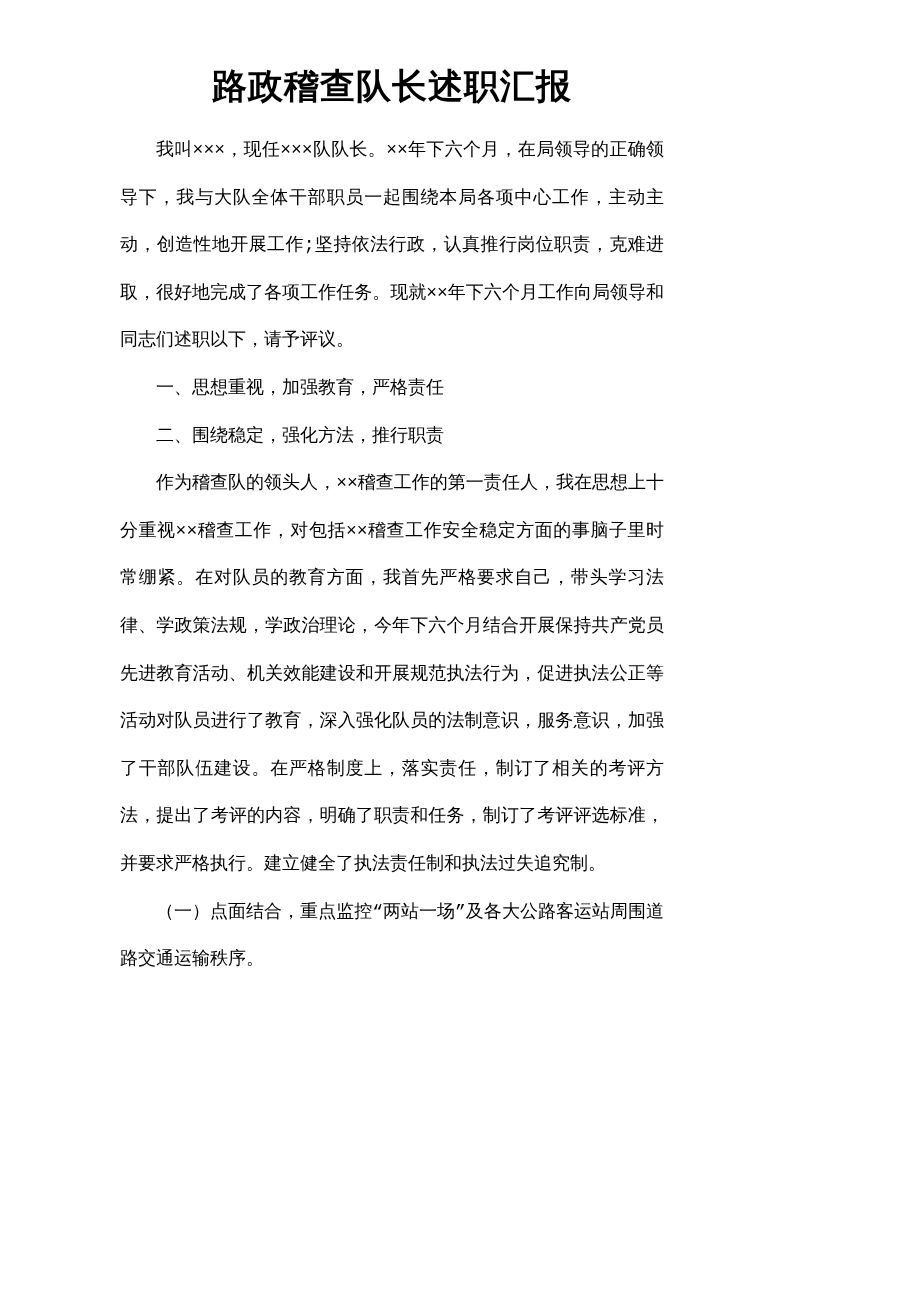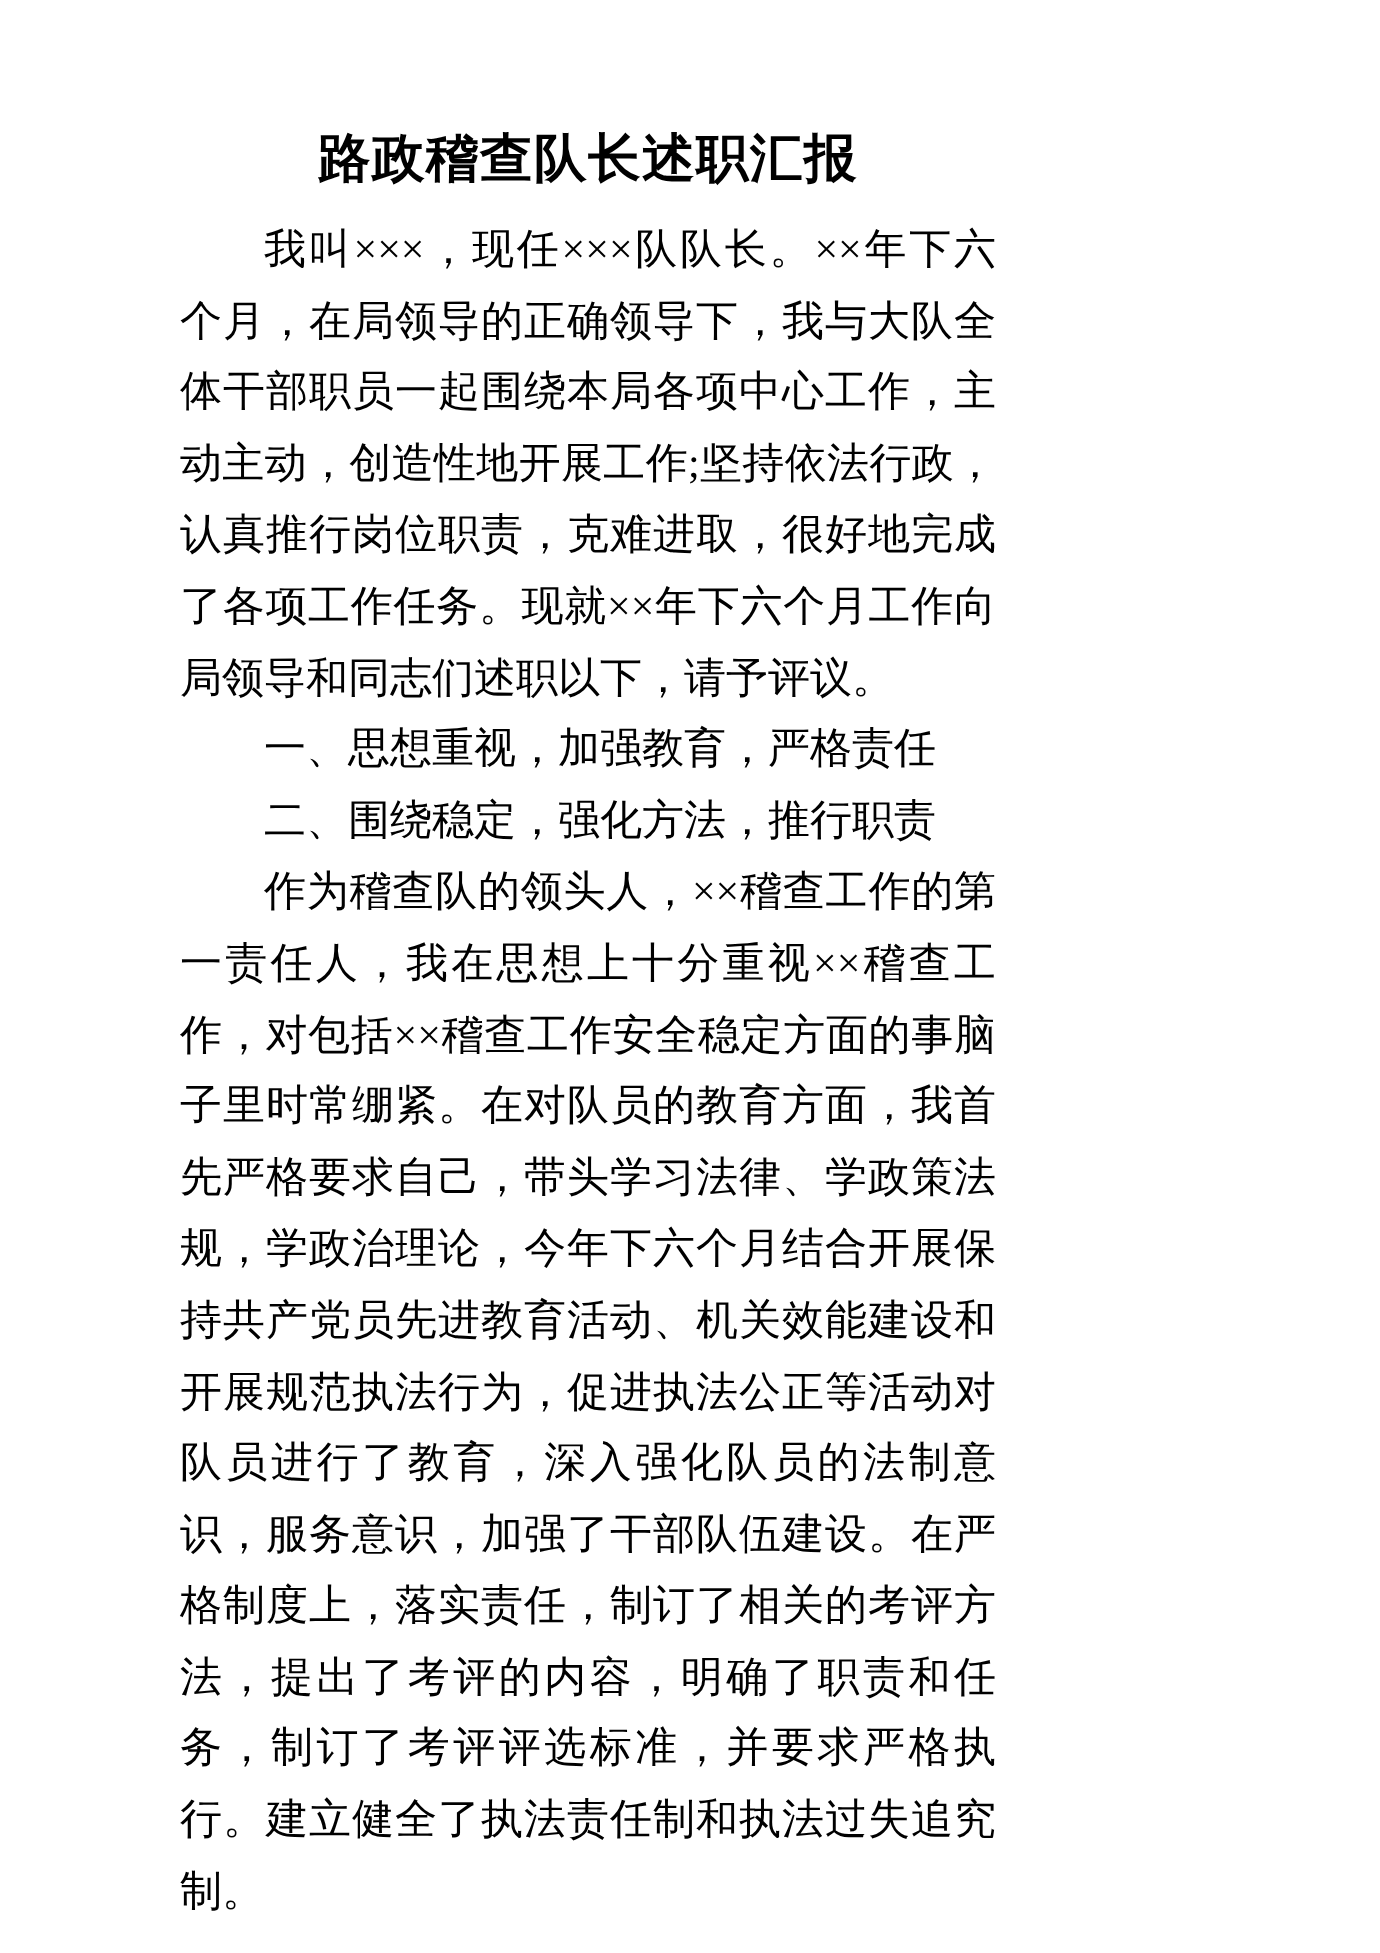--- a/index.html
+++ b/index.html
@@ -6,37 +6,37 @@
     margin: 0;
     padding: 0;
     background: #ffffff;
   }
   .page {
     position: relative;
     width: 764px;
     height: 1302px;
     background: #ffffff;
     box-sizing: border-box;
-    padding: 80px 100px 0 120px;
+    padding: 64px 100px 0 120px;
     overflow: hidden;
-    font-family: Liberation Serif, serif;
+    font-family: Liberation Mono, monospace;
     color: #000000;
   }
   .doc-title {
     margin: 0 0 12px 0;
     font-size: 35px;
     font-weight: 700;
     line-height: 51px;
     text-align: center;
     letter-spacing: 1px;
     color: #000000;
   }
   .para {
     margin: 0;
-    font-size: 28px;
+    font-size: 18px;
     line-height: 47.6px;
     text-align: justify;
     text-justify: inter-ideograph;
     text-indent: 2em;
     color: #000000;
     word-break: break-all;
   }
 </style>
 </head>
 <body>
@@ -45,14 +45,15 @@
   <h1 class="doc-title">路政稽查队长述职汇报</h1>
 
   <p class="para">我叫×××，现任×××队队长。××年下六个月，在局领导的正确领导下，我与大队全体干部职员一起围绕本局各项中心工作，主动主动，创造性地开展工作;坚持依法行政，认真推行岗位职责，克难进取，很好地完成了各项工作任务。现就××年下六个月工作向局领导和同志们述职以下，请予评议。</p>
 
   <p class="para">一、思想重视，加强教育，严格责任</p>
 
   <p class="para">二、围绕稳定，强化方法，推行职责</p>
 
   <p class="para">作为稽查队的领头人，××稽查工作的第一责任人，我在思想上十分重视××稽查工作，对包括××稽查工作安全稳定方面的事脑子里时常绷紧。在对队员的教育方面，我首先严格要求自己，带头学习法律、学政策法规，学政治理论，今年下六个月结合开展保持共产党员先进教育活动、机关效能建设和开展规范执法行为，促进执法公正等活动对队员进行了教育，深入强化队员的法制意识，服务意识，加强了干部队伍建设。在严格制度上，落实责任，制订了相关的考评方法，提出了考评的内容，明确了职责和任务，制订了考评评选标准，并要求严格执行。建立健全了执法责任制和执法过失追究制。</p>
 
+  <p class="para">（一）点面结合，重点监控“两站一场”及各大公路客运站周围道路交通运输秩序。</p>
 
 </div>
 
 </body></html>

